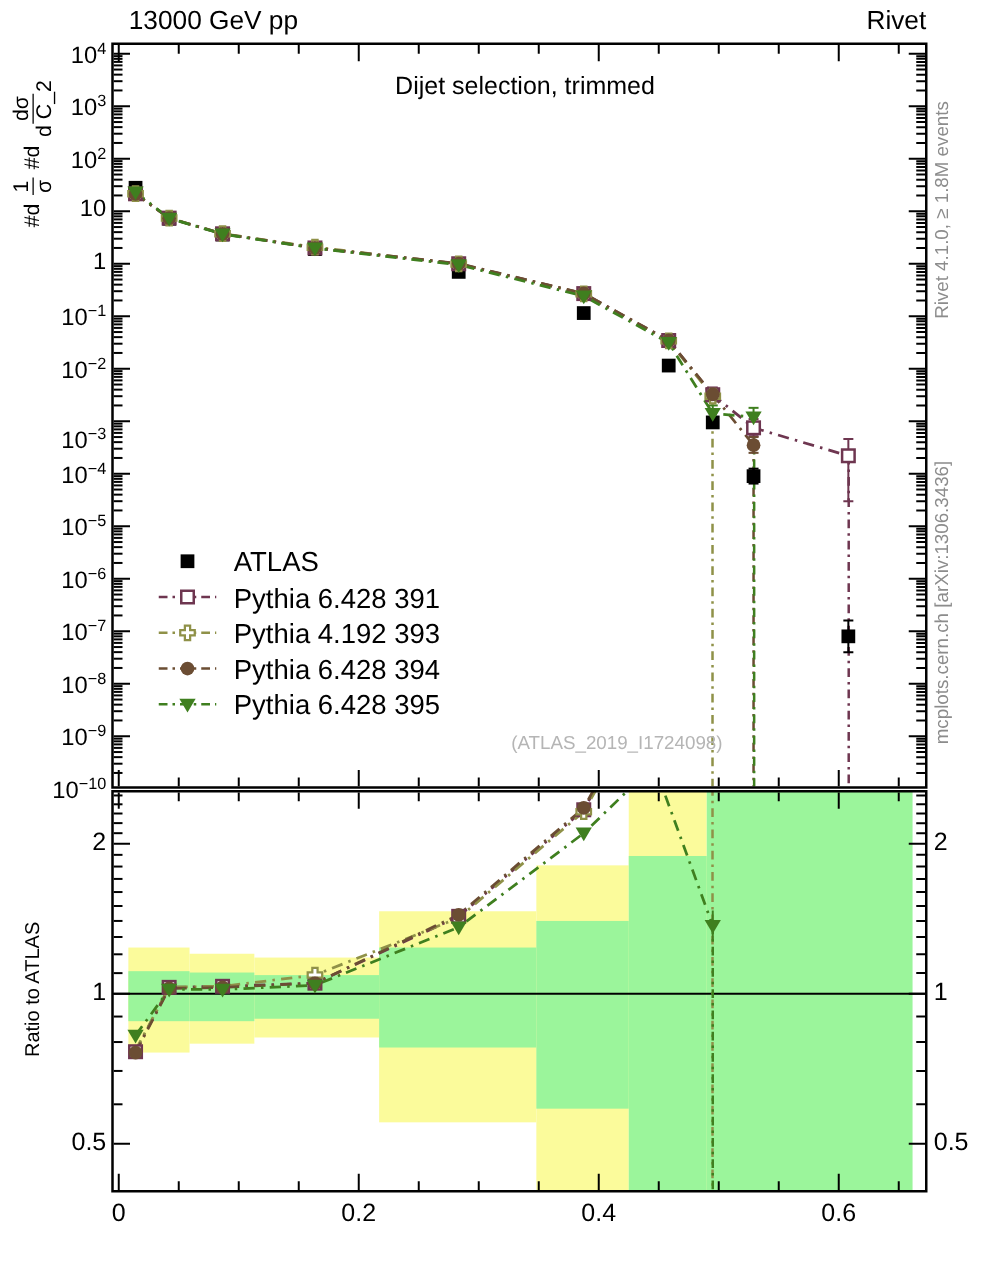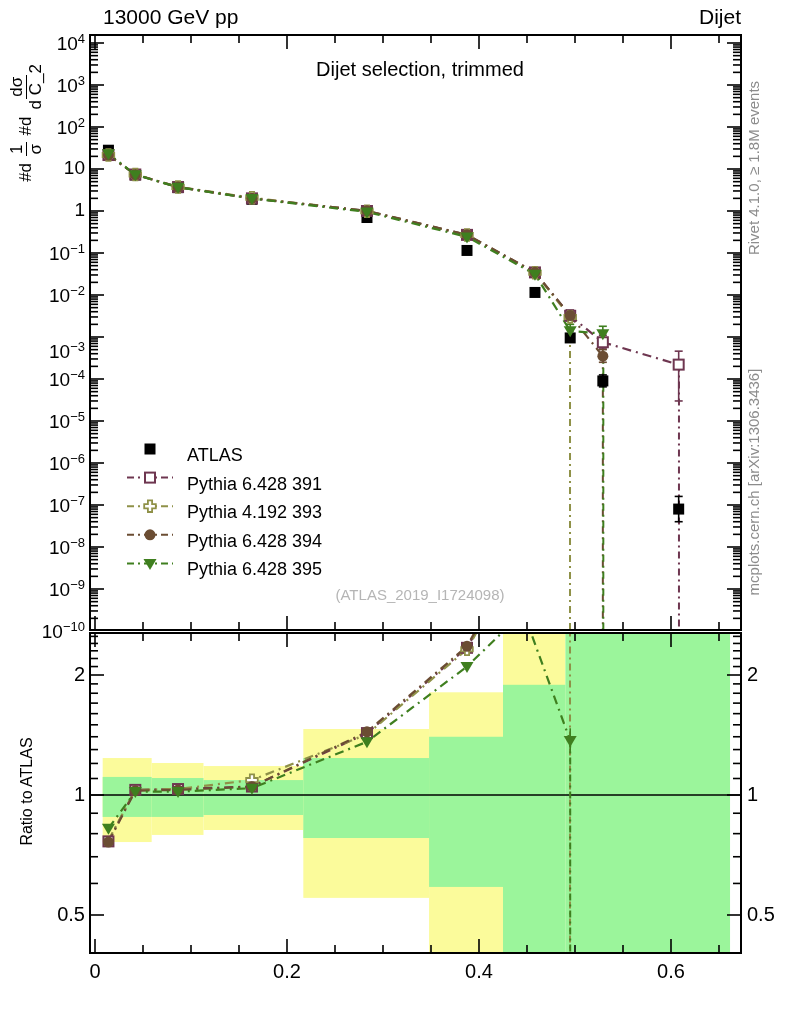--- a/index.html
+++ b/index.html
@@ -9,21 +9,21 @@
   .abs{position:absolute;}
   .hdr{font-size:21px;}
   .sel{font-size:20px;text-align:center;}
   .wm{font-size:15px;color:#b5b5b5;text-align:center;}
   .ytick{font-size:19px;text-align:right;white-space:nowrap;}
   .ytick sup{font-size:13px;}
   .rtickL{font-size:20px;text-align:right;}
   .rtickR{font-size:20px;text-align:left;}
   .xtick{font-size:20px;text-align:center;}
   .xlabel{font-size:21px;text-align:right;}
-  .legtext{font-size:18px;white-space:nowrap;margin-top:8px;}
+  .legtext{font-size:22px;white-space:nowrap;}
   .rot{transform-origin:0 0;transform:rotate(-90deg);}
   .sidenote{font-size:15px;color:#8c8c8c;white-space:nowrap;text-align:center;}
   .ratlab{font-size:16px;text-align:center;}
   .ylab{display:flex;align-items:center;justify-content:center;gap:7px;font-size:17px;}
   .frac{display:inline-flex;flex-direction:column;align-items:center;line-height:1.05;}
   .frac .num{border-bottom:1.6px solid #000;padding:0 2px;}
 </style>
 </head>
 <body>
 
@@ -535,24 +535,24 @@
         <line x1="127" y1="506.2" x2="173" y2="506.2" stroke="#8f9148" stroke-width="2" stroke-dasharray="7 4 2 4"></line>
         <path d="M147.9 500.4H152.1V504.09999999999997H155.8V508.3H152.1V512H147.9V508.3H144.2V504.09999999999997H147.9Z" fill="#fff" stroke="#8f9148" stroke-width="1.8"></path>
         <line x1="127" y1="534.8" x2="173" y2="534.8" stroke="#6b4d33" stroke-width="2" stroke-dasharray="7 4 2 4"></line>
         <circle cx="150" cy="534.8" r="5.5" fill="#6b4d33"></circle>
         <line x1="127" y1="563.4" x2="173" y2="563.4" stroke="#3f7f1f" stroke-width="2" stroke-dasharray="7 4 2 4"></line>
         <path d="M143.5 558.9L156.5 558.9L150 569.9Z" fill="#3f7f1f"></path>
       </g>
     </svg>
 
   <div class="abs hdr" style="left:103px;top:5px;">13000 GeV pp</div>
-  <div class="abs hdr" style="right:45px;top:5px;">Dijet</div>
+  <div class="abs hdr" style="right:45px;top:5px;">Rivet</div>
 
   <div class="abs sel" style="left:265px;top:58px;width:310px;">Dijet selection, trimmed</div>
-  <div class="abs wm" style="left:270px;top:586px;width:300px;">(ATLAS_2019_I1724098)</div>
+  <div class="abs wm" style="left:278px;top:586px;width:300px;text-align:right;">(ATLAS_2019_I1724098)</div>
 
   <div class="abs rot" style="left:8px;top:214px;width:182px;height:46px;">
     <div class="ylab">
       <span>#d</span>
       <span class="frac">
         <span class="num">1</span>
         <span class="den">σ</span>
       </span>
       <span>#d</span>
       <span class="frac">

